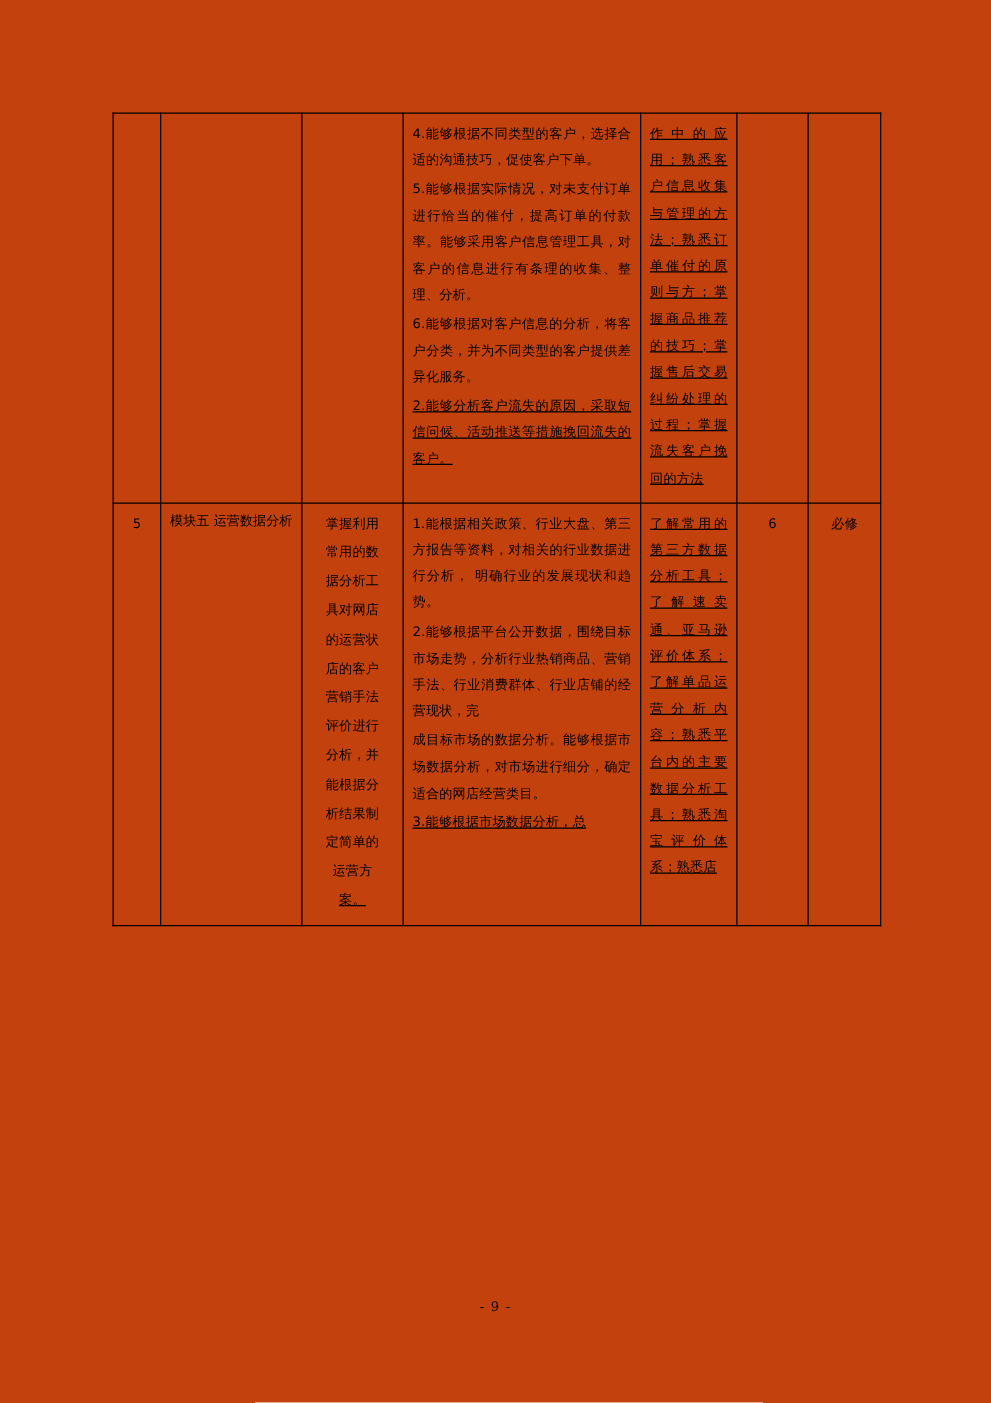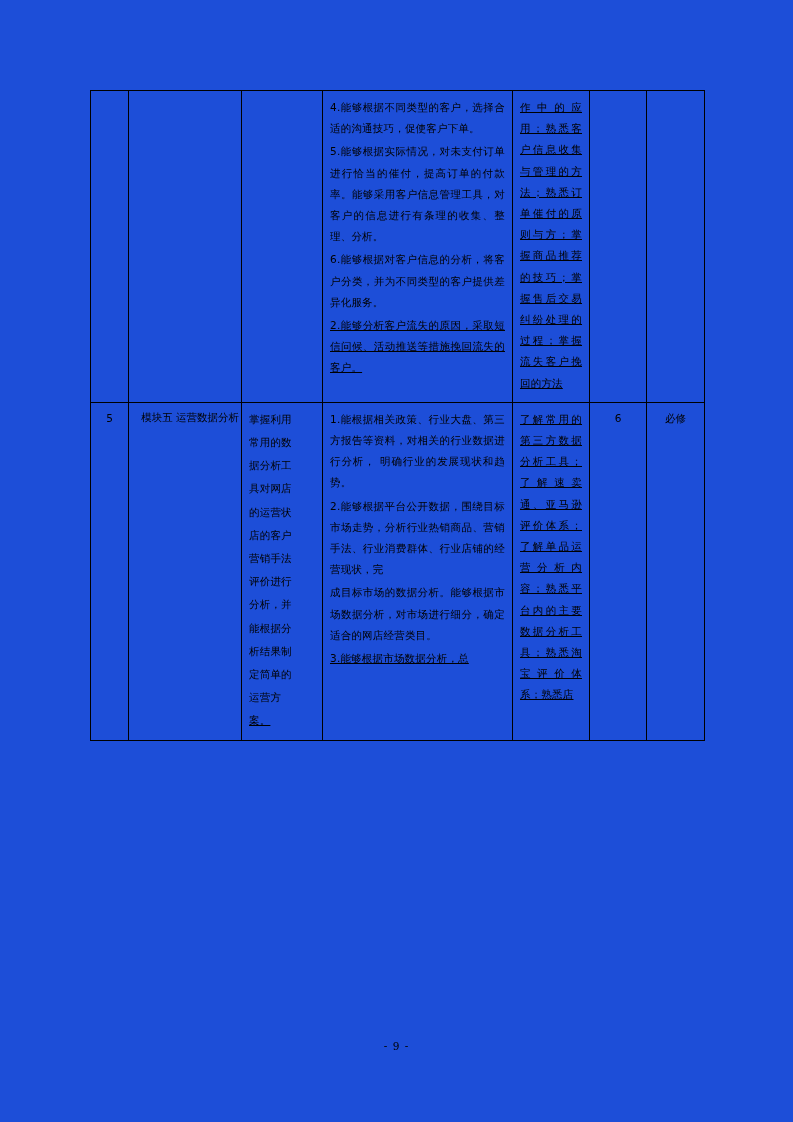--- a/index.html
+++ b/index.html
@@ -12,21 +12,21 @@
     height: 1122px;
     position: relative;
     font-family: "DejaVu Sans", "Liberation Sans", sans-serif;
     color: #000;
   }
   .page {
     position: absolute;
     left: 0; top: 0;
     width: 793px;
     height: 1122px;
-    background: #1d4ed8;
+    background: #c2410c;
     overflow: hidden;
   }
   .doc-table {
     position: absolute;
     left: 90px;
     top: 90px;
     width: 614px;
     border-collapse: collapse;
     table-layout: fixed;
   }
@@ -62,32 +62,33 @@
   }
   .col-knowledge p.line {
     font-size: 10.5px;
     line-height: 21.2px;
     text-align: justify;
     text-justify: inter-ideograph;
   }
   .col-desc p.line {
     font-size: 10.5px;
     line-height: 21.2px;
+    text-align: center;
   }
   .col-no, .col-credit, .col-type {
     text-align: center;
   }
   .col-no .txt, .col-credit .txt, .col-type .txt {
     font-size: 10.5px;
     line-height: 18px;
   }
   .col-module .txt {
     font-size: 10.5px;
     line-height: 20px;
-    text-align: right;
+    text-align: center;
     display: block;
   }
   .footer {
     position: absolute;
     left: 0;
     top: 1040px;
     width: 793px;
     text-align: center;
     font-size: 10.5px;
     font-family: "DejaVu Serif", "Liberation Serif", serif;

